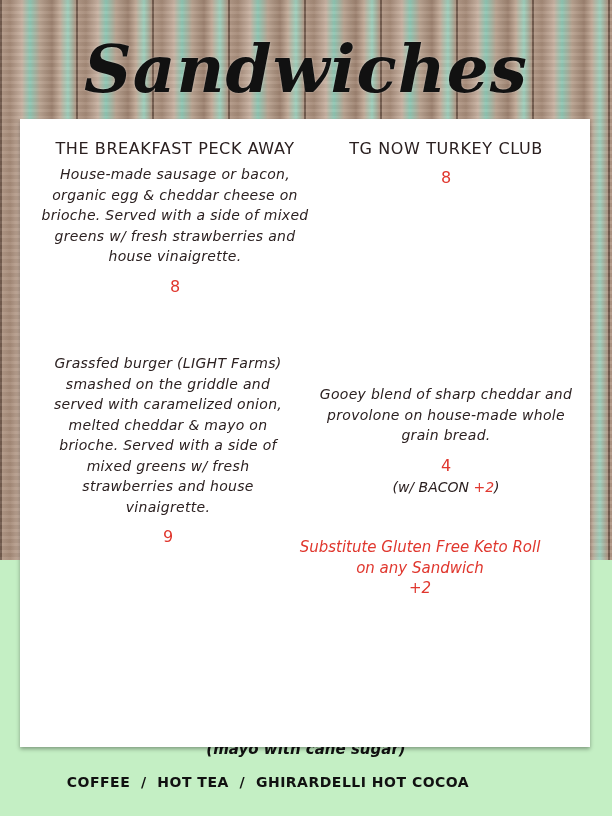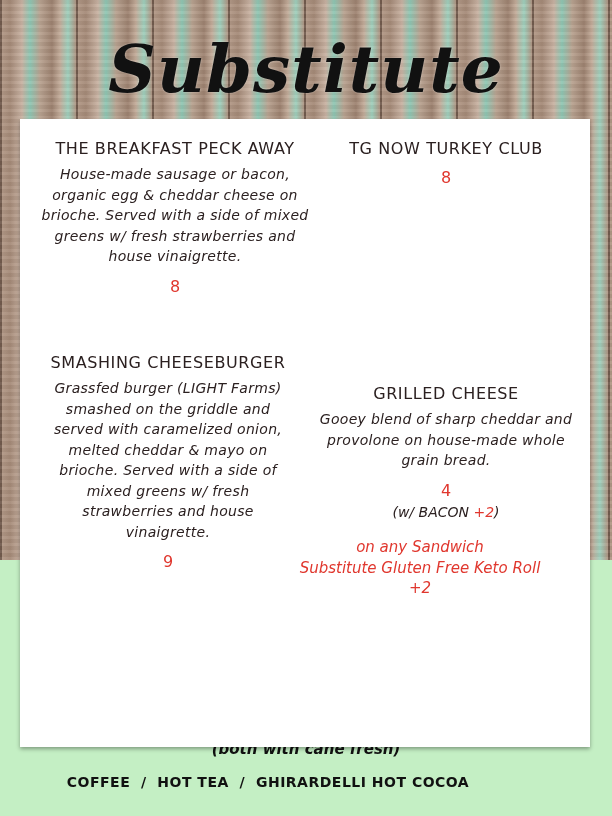--- a/index.html
+++ b/index.html
@@ -42,53 +42,51 @@
   .bev-price { position:absolute; left:492px; top:632px; font-weight:bold; font-size:21px; color:#111; }
   .bev-line { position:absolute; left:0; width:536px; text-align:center; font-weight:bold; color:#111; }
   .bev-note { position:absolute; left:0; top:740px; width:612px; text-align:center; font-style:italic; font-weight:bold; font-size:15px; color:#111; }
 </style>
 </head>
 <body>
 
 <div class="wood"></div>
 <div class="green"></div>
 
-<div class="title">Substitute</div>
+<div class="title">Sandwiches</div>
 
 <div class="card">
   <div class="item" style="left:20px; top:20px; width:270px;">
     <div class="item-name">THE BREAKFAST PECK AWAY</div>
     <div class="item-desc">House-made sausage or bacon, organic egg &amp; cheddar cheese on brioche. Served with a side of mixed greens w/ fresh strawberries and house vinaigrette.</div>
     <div class="price">8</div>
   </div>
 
   <div class="item" style="left:298px; top:20px; width:256px;">
     <div class="item-name">TG NOW TURKEY CLUB</div>
     <div class="price">8</div>
   </div>
 
   <div class="item" style="left:20px; top:234px; width:256px;">
-    <div class="item-name">SMASHING CHEESEBURGER</div>
     <div class="item-desc">Grassfed burger (LIGHT Farms) smashed on the griddle and served with caramelized onion, melted cheddar &amp; mayo on brioche. Served with a side of mixed greens w/ fresh strawberries and house vinaigrette.</div>
     <div class="price">9</div>
   </div>
 
   <div class="item" style="left:298px; top:265px; width:256px;">
-    <div class="item-name">GRILLED CHEESE</div>
     <div class="item-desc">Gooey blend of sharp cheddar and provolone on house-made whole grain bread.</div>
     <div class="price">4</div>
     <div class="addon"><span>(w/ BACON </span><span class="red">+2</span><span>)</span></div>
   </div>
 
   <div class="sub">
+    <div>Substitute Gluten Free Keto Roll</div>
     <div>on any Sandwich</div>
-    <div>Substitute Gluten Free Keto Roll</div>
     <div>+2</div>
   </div>
 </div>
 
 <div class="bev-title">Beverages</div>
 <div class="bev-dots">..................................................</div>
 <div class="bev-price">2.39</div>
 <div class="bev-line" style="top:678px; font-size:22px; letter-spacing:1px;">BOYLAN SODA FOUNTAIN</div>
 <div class="bev-line" style="top:709px; font-size:22px; letter-spacing:1px;">LIGHT TEA</div>
-<div class="bev-note">(both with cane fresh)</div>
+<div class="bev-note">(mayo with cane sugar)</div>
 <div class="bev-line" style="top:774px; font-size:14px; letter-spacing:0.5px; white-space:pre;">COFFEE  /  HOT TEA  /  GHIRARDELLI HOT COCOA</div>
 
 </body></html>

